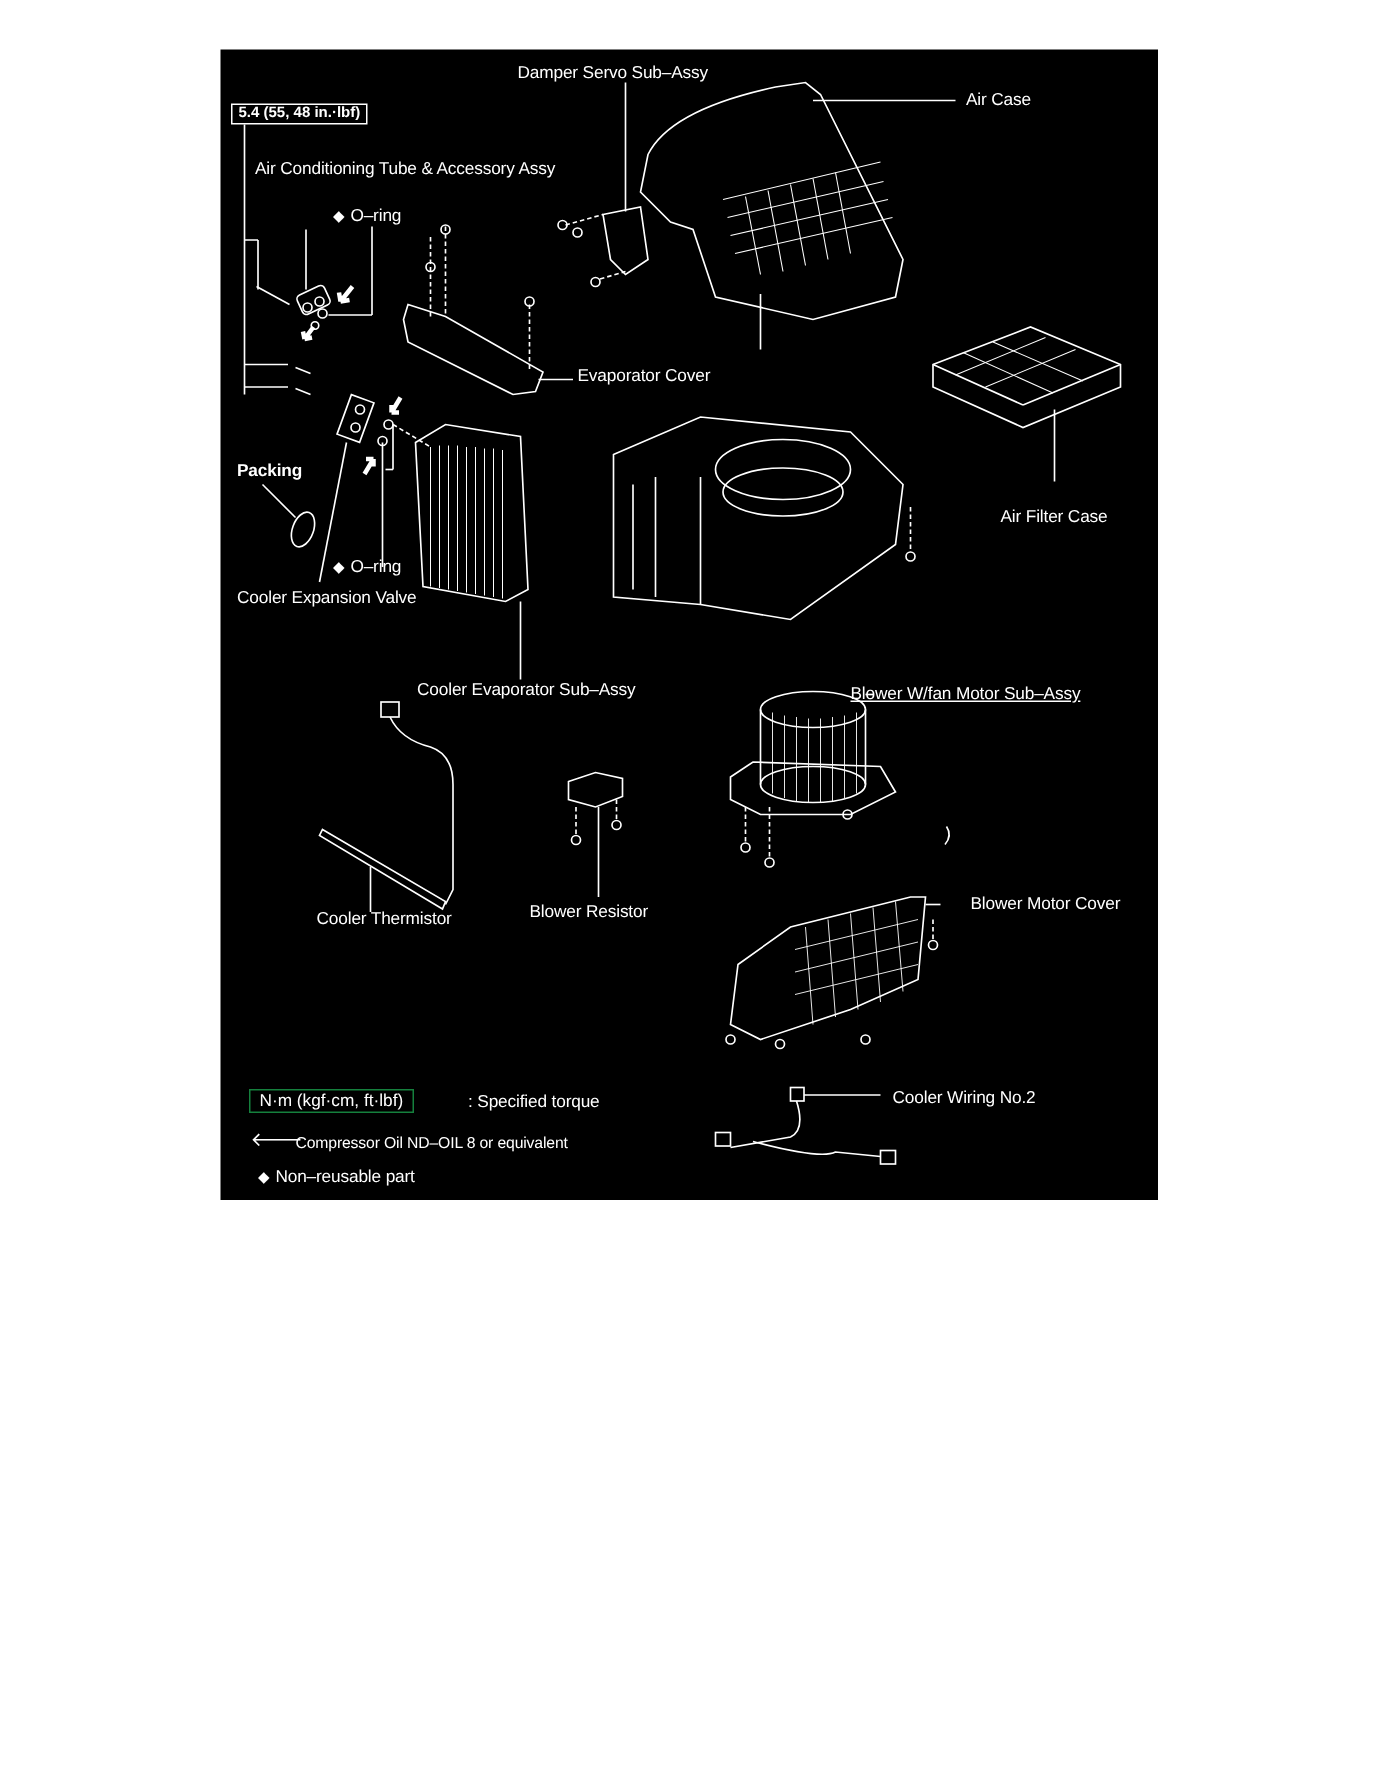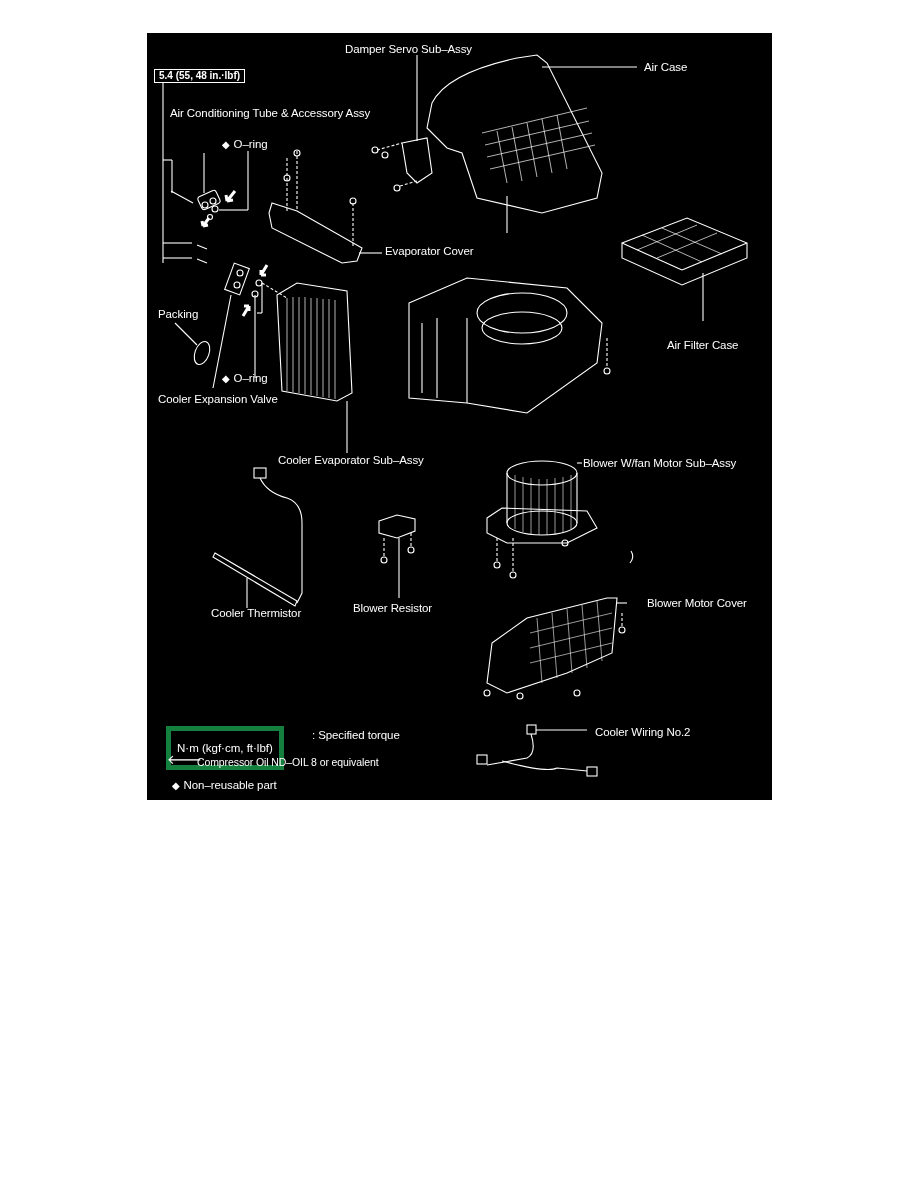--- a/index.html
+++ b/index.html
@@ -5,22 +5,22 @@
   html, body { margin: 0; padding: 0; background: #ffffff; }
   body { width: 918px; height: 1188px; position: relative; overflow: hidden;
          font-family: "Liberation Sans", sans-serif; }
   #diagram { position: absolute; left: 147px; top: 33px; width: 625px; height: 767px;
              background: #000000; overflow: hidden; }
   #art { position: absolute; left: 0; top: 0; }
   .lbl { position: absolute; color: #ffffff; font-size: 11.5px; white-space: nowrap;
          line-height: 14px; letter-spacing: -0.1px; }
   .torque-box { position: absolute; border: 1px solid #ffffff; color: #fff;
                 font-size: 10px; font-weight: bold; padding: 0 4px; line-height: 12px; }
-  .legend-box { position: absolute; border: 5px solid #15803d; color: #fff;
-                font-size: 11.5px; padding: 10px 6px; line-height: 14px; }
+  .legend-box { position: absolute; border: 1px solid #15803d; color: #fff;
+                font-size: 11.5px; padding: 0 6px; line-height: 14px; }
   .diamond { display: inline-block; font-size: 10px; margin-right: 4px; }
 </style>
 </head>
 <body>
 
 <div id="diagram">
   <svg id="art" width="625" height="767" viewBox="0 0 625 767" fill="none" stroke="#ffffff" stroke-width="1.1">
 
     <g>
       <line x1="16" y1="50" x2="16" y2="230"></line>
@@ -219,27 +219,27 @@
   <div class="torque-box" style="left:7px; top:36px;text-align:center;">5.4 (55, 48 in.·lbf)</div>
 
   <div class="lbl" style="left:198px; top:9px;">Damper Servo Sub–Assy</div>
   <div class="lbl" style="left:497px; top:27px;">Air Case</div>
   <div class="lbl" style="left:23px; top:73px;">Air Conditioning Tube &amp; Accessory Assy</div>
   <div class="lbl" style="left:75px; top:104px;">
     <span class="diamond">◆</span><span>O–ring</span>
   </div>
   <div class="lbl" style="left:238px; top:211px;">Evaporator Cover</div>
   <div class="lbl" style="left:520px; top:293px;margin-top:12px;">Air Filter Case</div>
-  <div class="lbl" style="left:11px; top:274px;">Packing</div>
+  <div class="lbl" style="left:11px; top:274px;font-weight:bold;">Packing</div>
   <div class="lbl" style="left:75px; top:338px;">
     <span class="diamond">◆</span><span>O–ring</span>
   </div>
   <div class="lbl" style="left:11px; top:359px;">Cooler Expansion Valve</div>
   <div class="lbl" style="left:131px; top:420px;">Cooler Evaporator Sub–Assy</div>
-  <div class="lbl" style="left:436px; top:423px;">Blower W/fan Motor Sub–Assy</div>
+  <div class="lbl" style="left:420px; top:423px;text-decoration:underline;">Blower W/fan Motor Sub–Assy</div>
   <div class="lbl" style="left:64px; top:573px;">Cooler Thermistor</div>
   <div class="lbl" style="left:206px; top:568px;">Blower Resistor</div>
   <div class="lbl" style="left:500px; top:563px;">Blower Motor Cover</div>
   <div class="lbl" style="left:448px; top:692px;">Cooler Wiring No.2</div>
 
   <div>
     <div class="legend-box" style="left:19px; top:693px;">N·m (kgf·cm, ft·lbf)</div>
     <div class="lbl" style="left:141px; top:695px;margin-left:24px;">: Specified torque</div>
     <div class="lbl" style="left:20px; top:720px; font-size:13px;">🡐</div>
     <div class="lbl" style="left:50px; top:722px; font-size:10.5px;">Compressor Oil ND–OIL 8 or equivalent</div>

